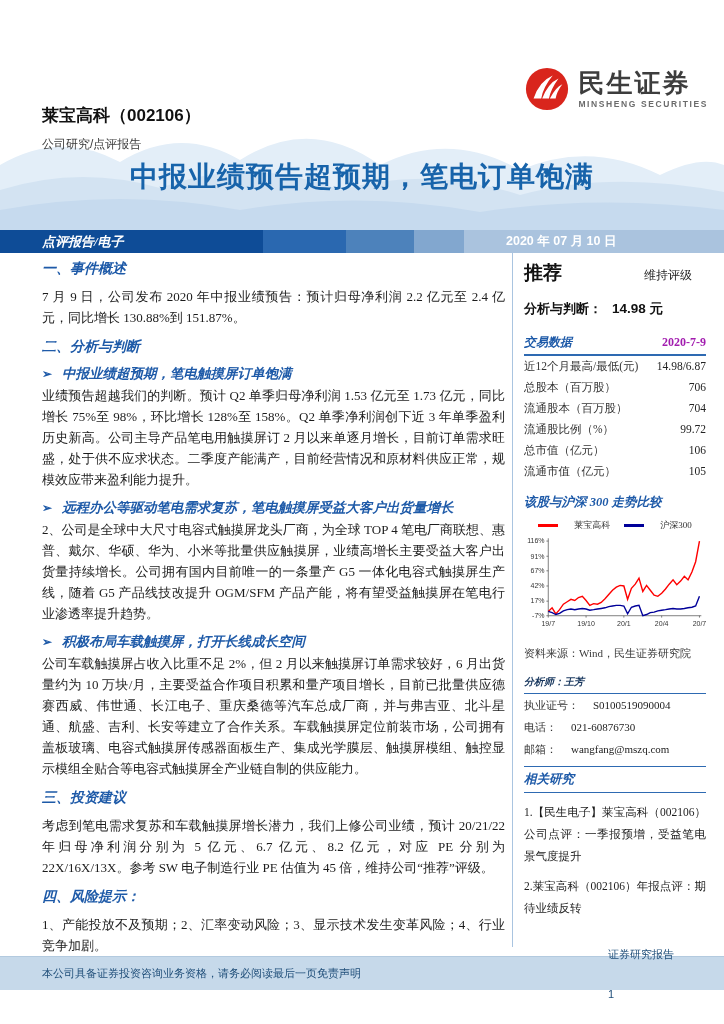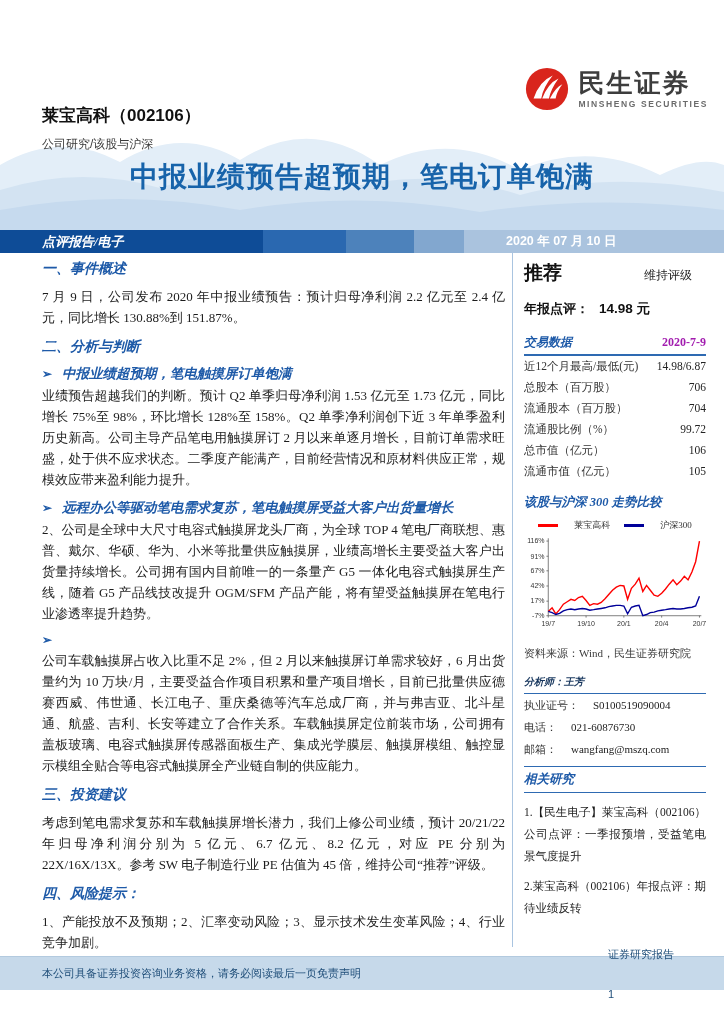--- a/index.html
+++ b/index.html
@@ -89,21 +89,21 @@
         <path d="M10,34 Q16,16 30,10 Q20,22 18,34 Z" fill="#fff"></path>
         <path d="M19,34 Q25,18 36,13 Q28,24 26,34 Z" fill="#fff"></path>
         <path d="M27,34 Q33,22 40,19 Q34,27 33,34 Z" fill="#fff"></path>
       </svg>
       <div class="brand-text">
         <span class="brand-cn">民生证券</span>
         <span class="brand-en">MINSHENG SECURITIES</span>
       </div>
     </div>
     <div class="company-name">莱宝高科（002106）</div>
-    <div class="report-type">公司研究/该股与沪深</div>
+    <div class="report-type">公司研究/点评报告</div>
     <div class="main-title">中报业绩预告超预期，笔电订单饱满</div>
   </div>
 
   <div class="cat-bar">
     <div class="seg1">
       <span class="cat-left">点评报告/电子</span>
     </div>
     <div class="seg2"></div>
     <div class="seg3"></div>
     <div class="seg4"></div>
@@ -127,37 +127,38 @@
     <p class="para">业绩预告超越我们的判断。预计 Q2 单季归母净利润 1.53 亿元至 1.73 亿元，同比增长 75%至 98%，环比增长 128%至 158%。Q2 单季净利润创下近 3 年单季盈利历史新高。公司主导产品笔电用触摸屏订 2 月以来单逐月增长，目前订单需求旺盛，处于供不应求状态。二季度产能满产，目前经营情况和原材料供应正常，规模效应带来盈利能力提升。</p>
 
     <div class="bullet-h">
       <span class="bullet-arrow">➢</span>
       <span>远程办公等驱动笔电需求复苏，笔电触摸屏受益大客户出货量增长</span>
     </div>
     <p class="para">2、公司是全球中大尺寸电容式触摸屏龙头厂商，为全球 TOP 4 笔电厂商联想、惠普、戴尔、华硕、华为、小米等批量供应触摸屏，业绩高增长主要受益大客户出货量持续增长。公司拥有国内目前唯一的一条量产 G5 一体化电容式触摸屏生产线，随着 G5 产品线技改提升 OGM/SFM 产品产能，将有望受益触摸屏在笔电行业渗透率提升趋势。</p>
 
     <div class="bullet-h">
       <span class="bullet-arrow">➢</span>
+      <span>积极布局车载触摸屏，打开长线成长空间</span>
     </div>
     <p class="para">公司车载触摸屏占收入比重不足 2%，但 2 月以来触摸屏订单需求较好，6 月出货量约为 10 万块/月，主要受益合作项目积累和量产项目增长，目前已批量供应德赛西威、伟世通、长江电子、重庆桑德等汽车总成厂商，并与弗吉亚、北斗星通、航盛、吉利、长安等建立了合作关系。车载触摸屏定位前装市场，公司拥有盖板玻璃、电容式触摸屏传感器面板生产、集成光学膜层、触摸屏模组、触控显示模组全贴合等电容式触摸屏全产业链自制的供应能力。</p>
 
     <div class="sec-h">三、投资建议</div>
     <p class="para">考虑到笔电需求复苏和车载触摸屏增长潜力，我们上修公司业绩，预计 20/21/22 年归母净利润分别为 5 亿元、6.7 亿元、8.2 亿元，对应 PE 分别为 22X/16X/13X。参考 SW 电子制造行业 PE 估值为 45 倍，维持公司“推荐”评级。</p>
 
     <div class="sec-h">四、风险提示：</div>
     <p class="para">1、产能投放不及预期；2、汇率变动风险；3、显示技术发生变革风险；4、行业竞争加剧。</p>
   </div>
 
   <div class="side-col">
     <div class="rating-row">
       <span class="rating">推荐</span>
       <span class="rating-note">维持评级</span>
     </div>
     <div class="price-row">
-      <span class="price-label">年报点评：</span>
+      <span class="price-label">分析与判断：</span>
       <span class="price-value">14.98 元</span>
     </div>
 
     <div class="tbl-head">
       <span class="tbl-head-l">交易数据</span>
       <span class="tbl-head-r">2020-7-9</span>
     </div>
     <div class="tbl-row">
       <span>近12个月最高/最低(元)</span>
       <span class="v">14.98/6.87</span>

